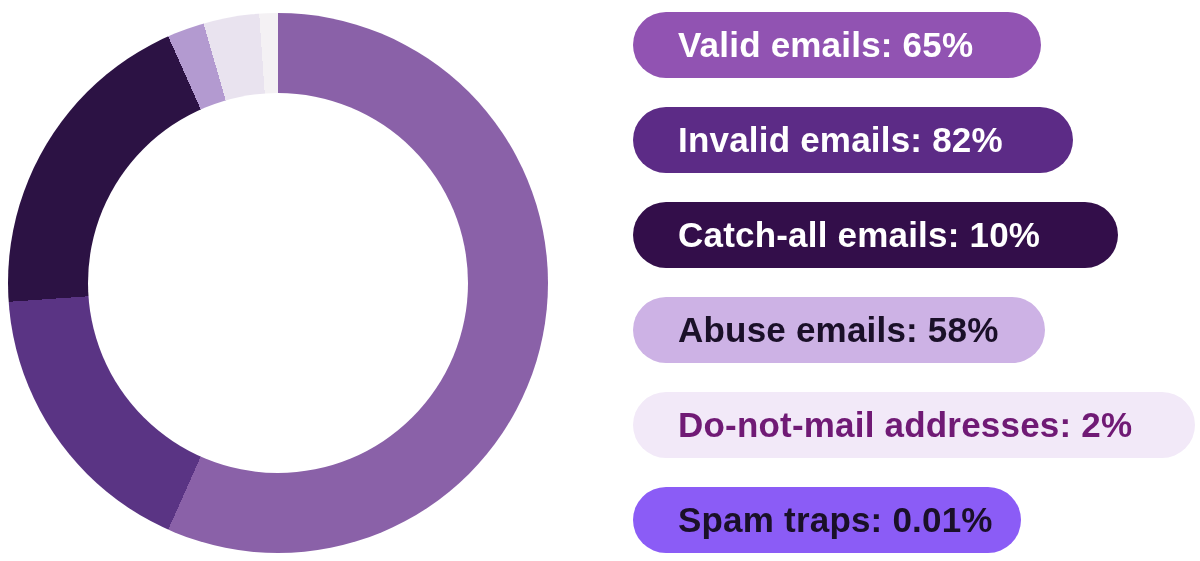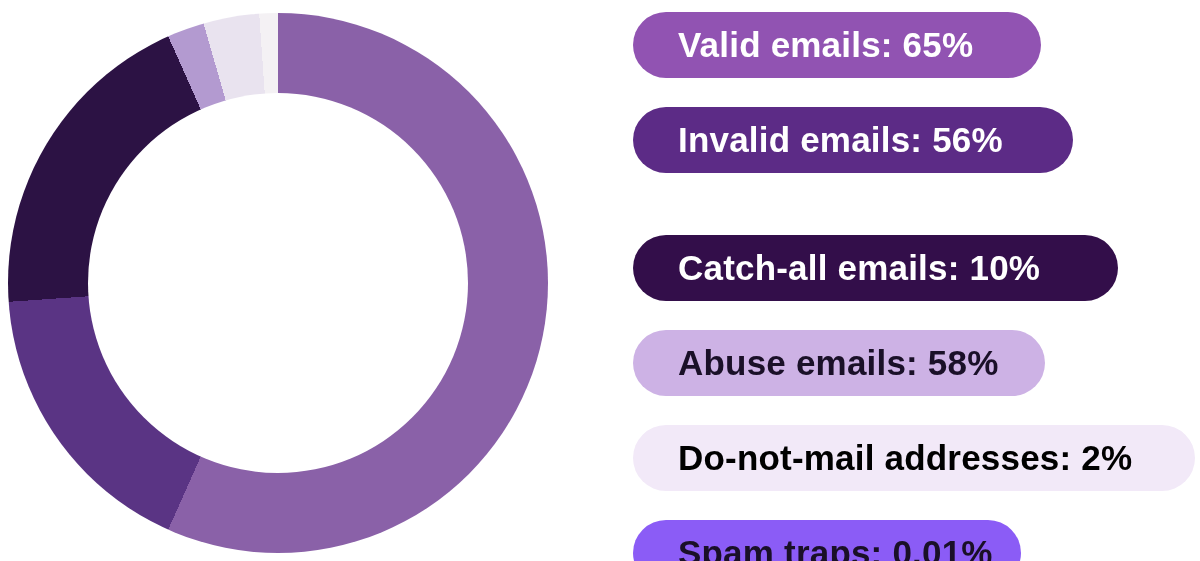--- a/index.html
+++ b/index.html
@@ -48,48 +48,48 @@
     align-items: center;
     padding-left: 45px;
     box-sizing: border-box;
     font-size: 35px;
     font-weight: bold;
     letter-spacing: 0.2px;
     white-space: nowrap;
   }
   .pill:nth-child(1) { width: 408px; }
   .pill:nth-child(2) { width: 440px; }
-  .pill:nth-child(3) { width: 485px; margin-top: 33px; }
+  .pill:nth-child(3) { width: 485px; }
   .pill:nth-child(4) { width: 412px; }
   .pill:nth-child(5) { width: 562px; }
   .pill:nth-child(6) { width: 388px; }
 </style>
 </head>
 <body>
 
 <div class="canvas">
 
   <div class="donut" style="background: conic-gradient(rgb(138, 97, 168) 0deg, rgb(138, 97, 168) 204deg, rgb(90, 52, 132) 204deg, rgb(90, 52, 132) 266deg, rgb(44, 18, 68) 266deg, rgb(44, 18, 68) 336deg, rgb(179, 154, 208) 336deg, rgb(179, 154, 208) 344deg, rgb(233, 227, 239) 344deg, rgb(233, 227, 239) 356deg, rgb(244, 241, 244) 356deg, rgb(244, 241, 244) 360deg);">
     <div class="donut-hole" style="background: rgb(255, 255, 255);"></div>
   </div>
 
   <div class="legend">
     <div class="pill" style="background: rgb(145, 83, 178); color: rgb(255, 255, 255);">
       <span>Valid emails: 65%</span>
     </div>
     <div class="pill" style="background: rgb(92, 43, 134); color: rgb(255, 255, 255);">
-      <span>Invalid emails: 56%</span>
+      <span>Invalid emails: 82%</span>
     </div>
     <div class="pill" style="background: rgb(51, 14, 74); color: rgb(255, 255, 255);">
       <span>Catch-all emails: 10%</span>
     </div>
     <div class="pill" style="background: rgb(205, 178, 229); color: rgb(26, 16, 40);">
       <span>Abuse emails: 58%</span>
     </div>
-    <div class="pill" style="background: rgb(242, 233, 248); color: #000000;">
+    <div class="pill" style="background: rgb(242, 233, 248); color: #701a75;">
       <span>Do-not-mail addresses: 2%</span>
     </div>
     <div class="pill" style="background: #8b5cf6; color: rgb(26, 16, 40);">
       <span>Spam traps: 0.01%</span>
     </div>
   </div>
 
 </div>
 
 </body></html>

